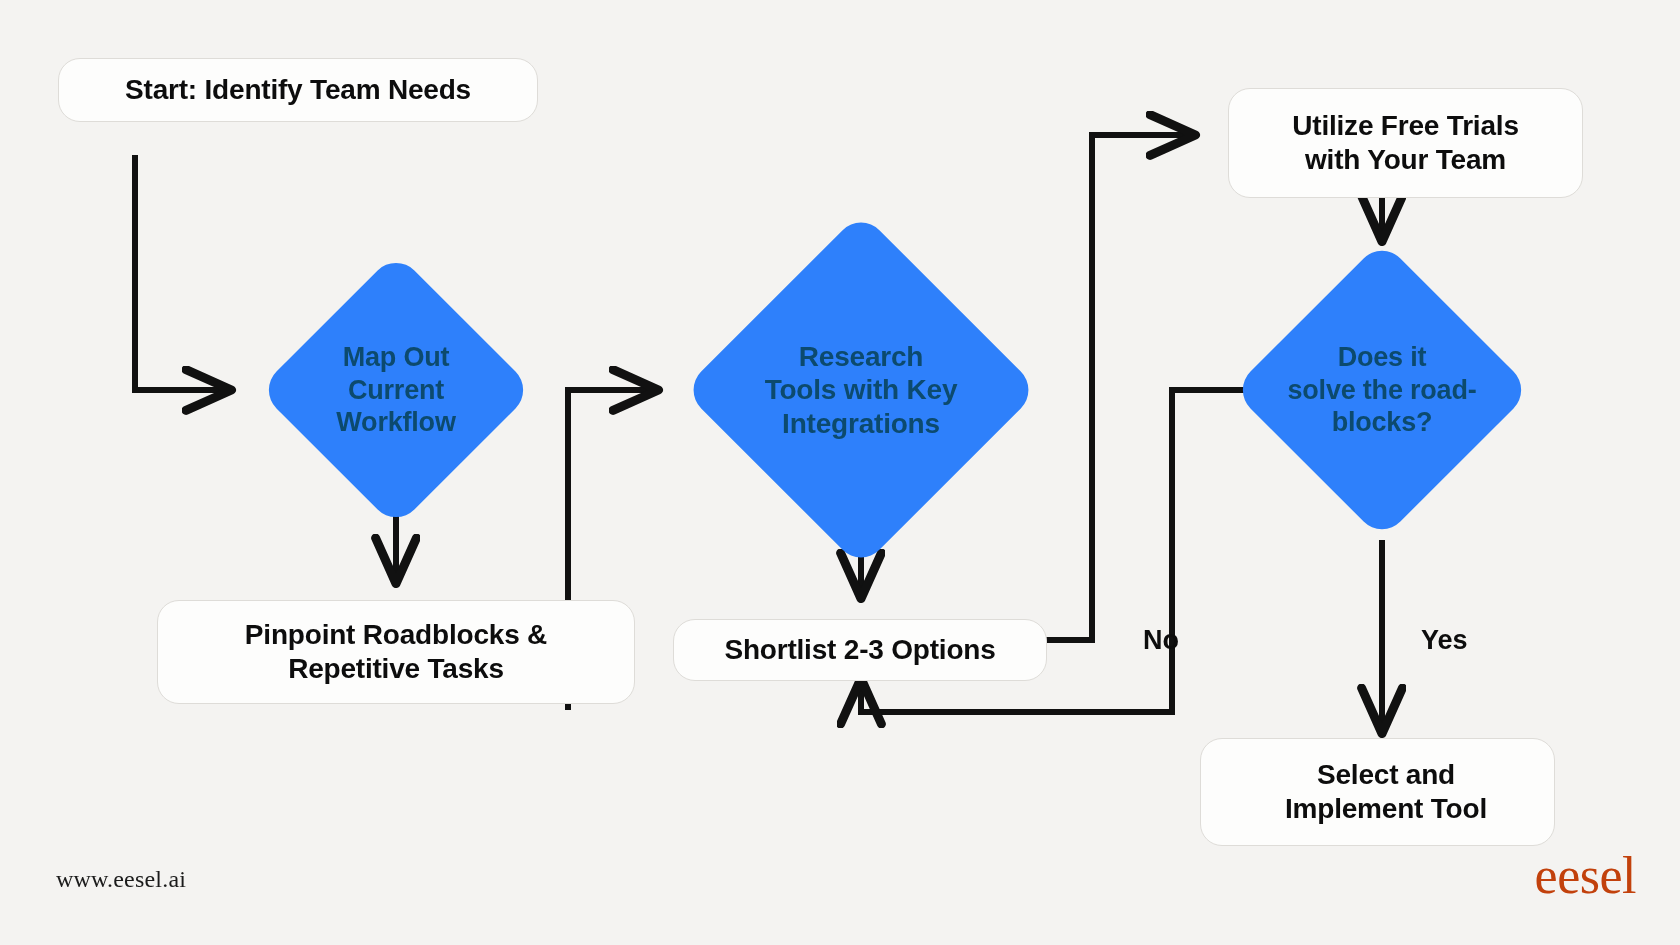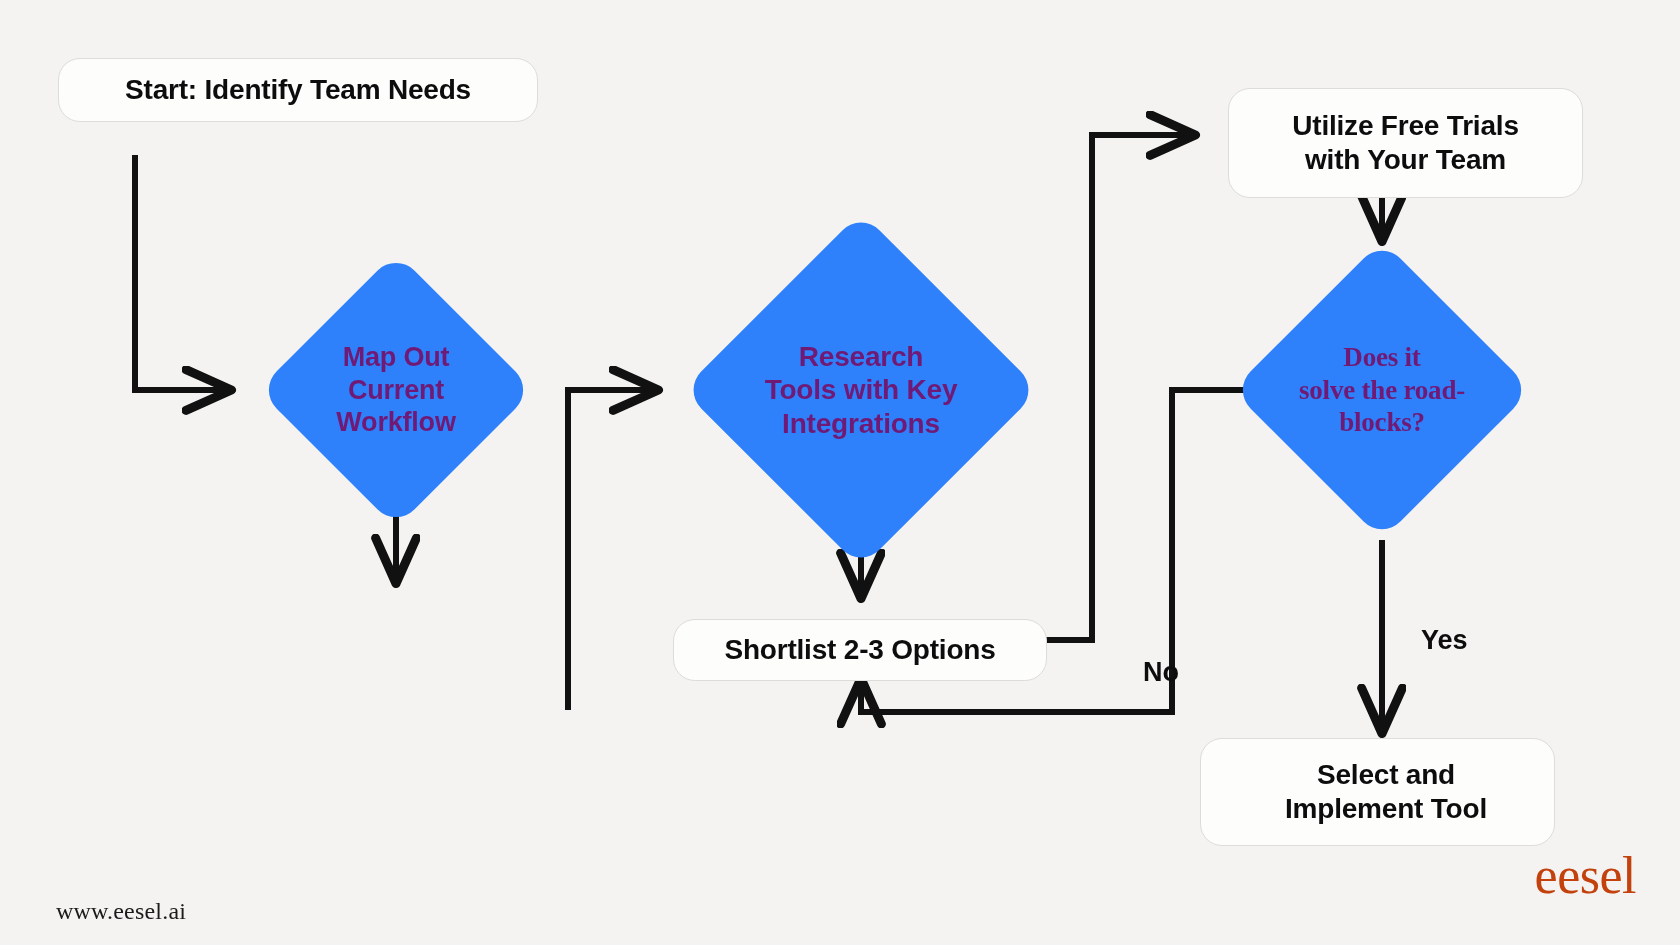--- a/index.html
+++ b/index.html
@@ -56,21 +56,21 @@
     position: absolute;
     left: 50%;
     top: 50%;
     background: #2e80fb;
     border-radius: 26px;
     transform: translate(-50%, -50%) rotate(45deg);
   }
   .diamond-label {
     position: relative;
     z-index: 1;
-    color: #701a75;
+    color: #0c4a6e;
     font-weight: bold;
     text-align: center;
     line-height: 1.2;
     letter-spacing: -0.2px;
     white-space: pre-line;
   }
 
   
   .branch-label {
     position: absolute;
@@ -83,21 +83,20 @@
 
   
   .footer-url {
     position: absolute;
     left: 56px;
     top: 866px;
     font-family: "Liberation Serif", serif;
     font-size: 24px;
     color: #1b1b1b;
     letter-spacing: 0.2px;
-    margin-top: 32px;
   }
   .brand-logo {
     position: absolute;
     right: 44px;
     top: 850px;
     font-family: "Liberation Serif", serif;
     font-size: 52px;
     color: #c2410c;
     letter-spacing: -0.5px;
     line-height: 1;
@@ -139,50 +138,54 @@
     <span>Start: Identify Team Needs</span>
   </div>
 
   <div class="diamond-wrap" style="left:258px; top:252px; width:276px; height:276px;">
     <div class="diamond-shape" style="width:195px; height:195px;"></div>
     <div class="diamond-label" style="font-size:27px;">Map Out
 Current
 Workflow</div>
   </div>
 
+  <div class="rect-node" style="left:157px; top:600px; width:478px; height:104px; font-size:28px;">
+    <span style="white-space:pre-line;">Pinpoint Roadblocks &amp;
+Repetitive Tasks</span>
+  </div>
 
   <div class="diamond-wrap" style="left:683px; top:212px; width:356px; height:356px;align-items:center;">
     <div class="diamond-shape" style="width:252px; height:252px;"></div>
     <div class="diamond-label" style="font-size:28px;">Research
 Tools with Key
 Integrations</div>
   </div>
 
   <div class="rect-node" style="left:673px; top:609px; width:374px; height:62px; font-size:28px;margin-top:10px;">
     <span>Shortlist 2-3 Options</span>
   </div>
 
   <div class="rect-node" style="left:1228px; top:88px; width:355px; height:110px; font-size:28px;">
     <span style="white-space:pre-line;">Utilize Free Trials
 with Your Team</span>
   </div>
 
-  <div class="diamond-wrap" style="left:1232px; top:240px; width:300px; height:300px;font-family:Liberation Serif, serif;">
+  <div class="diamond-wrap" style="left:1232px; top:240px; width:300px; height:300px;">
     <div class="diamond-shape" style="width:212px; height:212px;"></div>
     <div class="diamond-label" style="font-size:27px; width:270px;">Does it
 solve the road-
 blocks?</div>
   </div>
 
   <div class="rect-node" style="left:1200px; top:738px; width:355px; height:108px; font-size:28px;padding-left:17px;">
     <span style="white-space:pre-line;">Select and
 Implement Tool</span>
   </div>
 
-  <div class="branch-label" style="left:1143px; top:657px;">
+  <div class="branch-label" style="left:1143px; top:625px;">
     <span>No</span>
   </div>
 
   <div class="branch-label" style="left:1421px; top:625px;">
     <span>Yes</span>
   </div>
 
   <div class="footer-url">www.eesel.ai</div>
 
   <div class="brand-logo">eesel</div>

